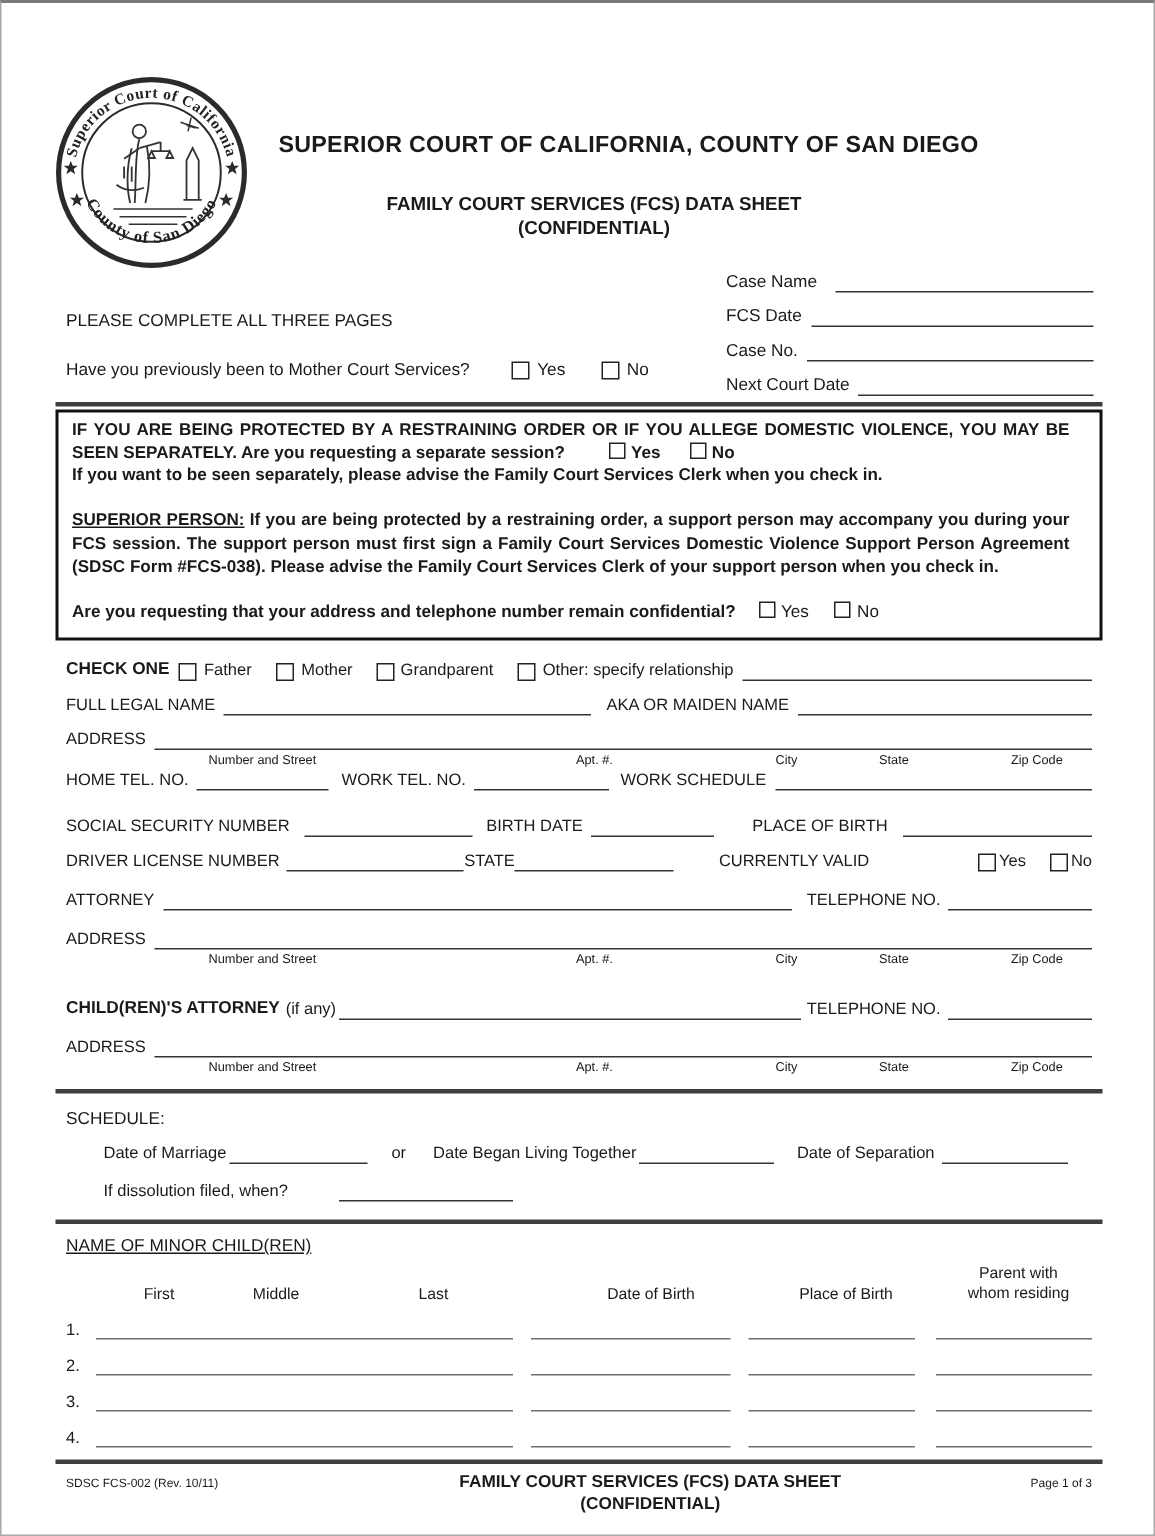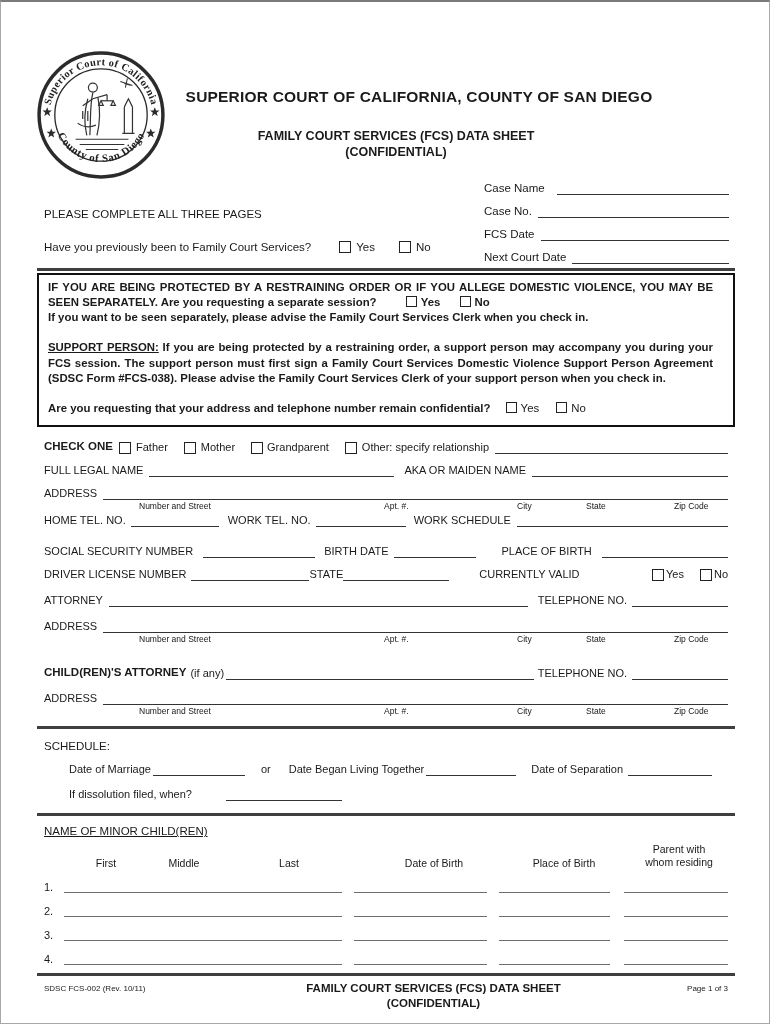--- a/index.html
+++ b/index.html
@@ -138,55 +138,55 @@
     <div>FAMILY COURT SERVICES (FCS) DATA SHEET</div>
     <div>(CONFIDENTIAL)</div>
   </div>
 
   <div class="case-block">
     <div class="cib-row">
       <span class="lbl">Case Name</span>
       <span class="fill" style="margin-left:12px"></span>
     </div>
     <div class="cib-row">
+      <span class="lbl">FCS Date</span>
+      <span class="fill"></span>
+    </div>
+    <div class="cib-row">
       <span class="lbl">Case No.</span>
-      <span class="fill"></span>
-    </div>
-    <div class="cib-row">
-      <span class="lbl">FCS Date</span>
       <span class="fill"></span>
     </div>
     <div class="cib-row">
       <span class="lbl">Next Court Date</span>
       <span class="fill"></span>
     </div>
   </div>
 
   <div class="intro1">PLEASE COMPLETE ALL THREE PAGES</div>
   <div class="intro2">
-    <span class="lbl">Have you previously been to Family Court Services?</span>
+    <span class="lbl">Have you previously been to Mother Court Services?</span>
     <span class="cb" style="margin-left:28px"></span>
     <span style="margin-left:5px">Yes</span>
     <span class="cb" style="margin-left:24px"></span>
     <span style="margin-left:5px">No</span>
   </div>
 
   <div class="flow">
     <div class="thick"></div>
 
     <div class="nbox">
       <p>
         <span>IF YOU ARE BEING PROTECTED BY A RESTRAINING ORDER OR IF YOU ALLEGE DOMESTIC VIOLENCE, YOU MAY BE SEEN SEPARATELY.</span>
         <span>Are you requesting a separate session?</span>
         <span class="cbi" style="margin-left:26px;margin-right:4px"></span><span>Yes</span>
         <span class="cbi" style="margin-left:16px;margin-right:4px"></span><span>No</span>
       </p>
       <p class="nj">If you  want to be seen separately, please advise the Family Court Services Clerk when you check in.</p>
       <p class="sp">
-        <span class="u">SUPPORT PERSON:</span>
+        <span class="u">SUPERIOR PERSON:</span>
         <span>If you are being protected by a restraining order, a support person may accompany you during your FCS session. The support person must first sign a Family Court Services Domestic Violence Support Person Agreement (SDSC Form #FCS-038). Please advise the Family Court Services Clerk of your support person when you check in.</span>
       </p>
       <p class="sp nj">
         <span>Are you requesting that your address and telephone number remain confidential?</span>
         <span class="cbi nrm" style="margin-left:12px;margin-right:4px"></span><span class="nrm">Yes</span>
         <span class="cbi nrm" style="margin-left:14px;margin-right:4px"></span><span class="nrm">No</span>
       </p>
     </div>
 
     <div class="inner">

